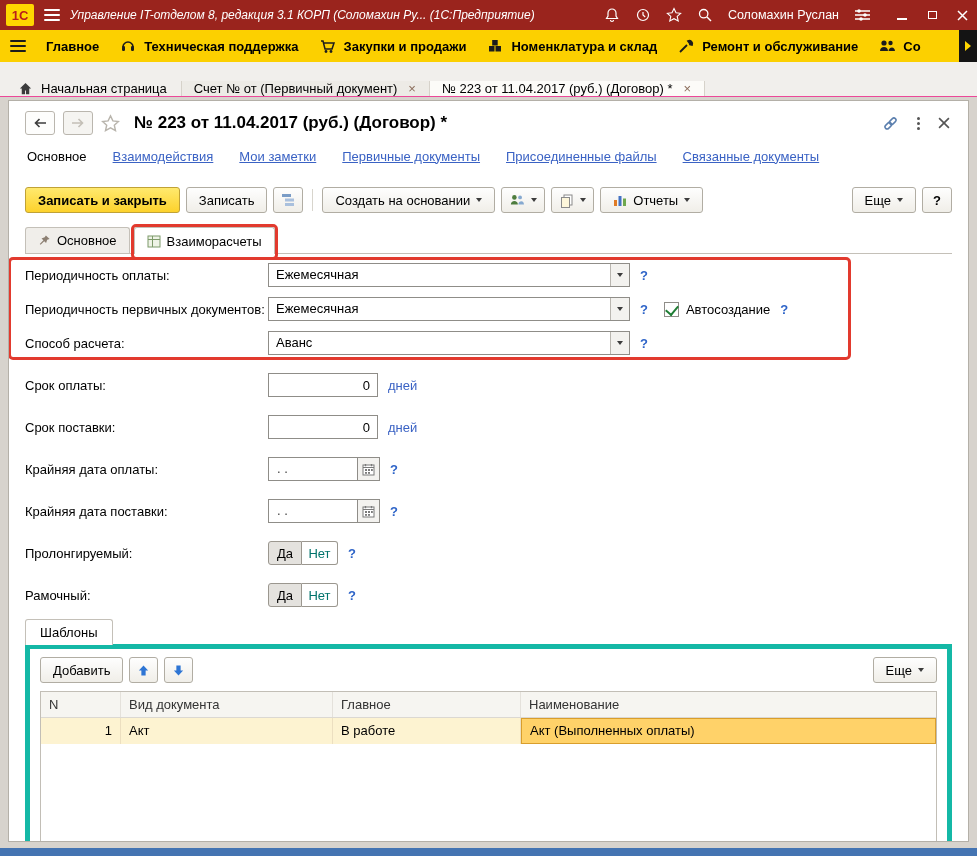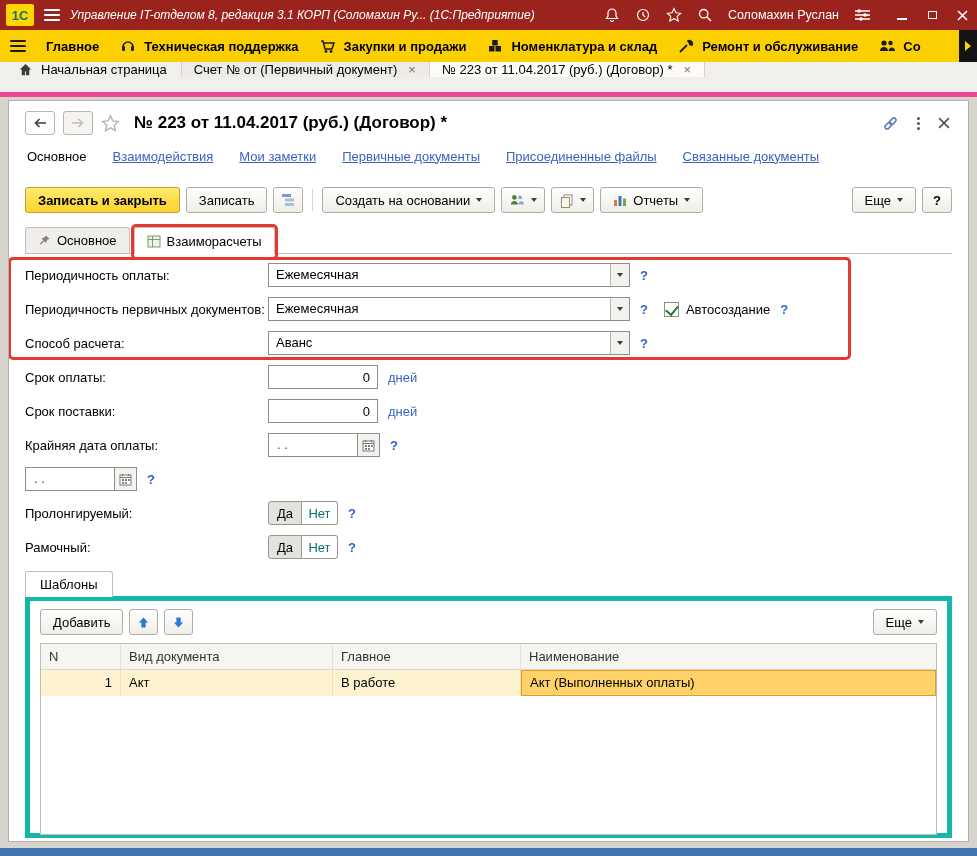--- a/index.html
+++ b/index.html
@@ -3,41 +3,41 @@
 <meta charset="utf-8">
 <style>
   * { box-sizing: border-box; }
   html,body { margin:0; padding:0; }
   body {
     width:977px; height:856px; position:relative; overflow:hidden;
     background:#d7d3cd; font-family:"Liberation Sans", sans-serif; font-size:13px; color:#000;
   }
   
   .titlebar { height:30px; background:#9a241d; display:flex; align-items:center; padding:0 0 0 6px; gap:10px; color:#fff; }
-  .logo { width:28px; height:22px; background:#ffd600; color:#0f766e; font-weight:bold; font-size:13px;
+  .logo { width:28px; height:22px; background:#ffd600; color:#b91c1c; font-weight:bold; font-size:13px;
           display:flex; align-items:center; justify-content:center; border-radius:2px; flex:0 0 auto; }
   .burger { width:16px; height:12px; display:flex; flex-direction:column; justify-content:space-between; cursor:pointer; flex:0 0 auto;}
   .burger i { height:2px; background:#fff; border-radius:1px; }
   .burger.dark i { background:#1c1c1c; }
   .tb-title { font-size:12px; white-space:nowrap; overflow:hidden; text-overflow:ellipsis; max-width:500px;font-style:italic; }
   .tb-spacer { flex:1; }
   .tb-icons { display:flex; align-items:center; gap:15px; margin-right:6px; }
   .tb-user { font-size:12.5px; white-space:nowrap; cursor:pointer; }
   .winbtns { display:flex; align-items:stretch; height:30px; }
   .winbtn { width:30px; display:flex; align-items:center; justify-content:center; cursor:pointer; }
   .mini { width:10px; height:2px; background:#fff; margin-top:8px; }
   .maxi { width:9px; height:8px; border:1.5px solid #fff; }
   
   .menubar { height:32px; background:#fcd000; display:flex; align-items:center; gap:20px; padding:0 0 0 10px; font-weight:bold; overflow:hidden; }
   .mb-item { display:flex; align-items:center; gap:7px; cursor:pointer; white-space:nowrap; }
   .mb-icon { width:18px; height:18px; flex:0 0 auto; }
   .mb-more { margin-left:auto; width:18px; height:32px; background:#141414; display:flex; align-items:center; justify-content:center; cursor:pointer; flex:0 0 auto;}
   .car-r { width:0;height:0;border-top:5px solid transparent;border-bottom:5px solid transparent;border-left:6px solid #ffd600; }
   
-  .tabbar { height:35px; background:#f1efec; border-bottom:5px solid #ec4899; display:flex; align-items:flex-start; padding-left:4px; }
+  .tabbar { height:35px; background:#f1efec; border-bottom:1px solid #ec4899; display:flex; align-items:flex-end; padding-left:4px; }
   .tb-home { display:flex; align-items:center; gap:8px; padding:0 14px; border-right:1px solid #d6d2ca; cursor:pointer; }
   .tab { display:flex; align-items:center; gap:10px; padding:0 12px; border-right:1px solid #d6d2ca; background:#edebe6; cursor:pointer; white-space:nowrap;}
   .tab.active { background:#fcfbf8; }
   .tab-close { color:#8a6c5a; font-size:13px; cursor:pointer; padding:0 1px; }
   
   .workspace { position:absolute; top:98px; left:0; right:0; bottom:8px; background:#d7d3cd; padding:2px 8px 6px 8px; }
   .docwin { position:relative; width:100%; height:100%; background:#fff; border:1px solid #b4b0a8; padding:6px 16px 8px 16px; overflow:hidden; }
   .doc-header { display:flex; align-items:center; gap:8px; height:32px; }
   .nav-btn { width:30px; height:24px; border:1px solid #bab6ae; border-radius:3px; background:#fdfdfc; display:flex; align-items:center; justify-content:center; cursor:pointer; padding:0;}
   .nav-btn.disabled { background:#f5f4f1; cursor:default; }
@@ -62,21 +62,21 @@
   
   .form-tabs { display:flex; gap:4px; margin-top:14px; border-bottom:1px solid #c4c0b8; height:27px; align-items:flex-end; }
   .form-tab { display:flex; align-items:center; gap:6px; padding:0 12px; height:26px; border:1px solid #c4c0b8; border-bottom:none;
               border-radius:3px 3px 0 0; background:#f0eeea; cursor:pointer; position:relative; }
   .form-tab.active { background:#fff; height:27px; margin-bottom:-1px; }
   
   .ann { position:absolute; border:3px solid #e23a2e; border-radius:5px; pointer-events:none; z-index:40; }
   .ann-tab { left:-4px; top:-4px; right:-4px; bottom:-6px; }
   .ann-fields { left:-17px; top:-6px; width:843px; height:103px; }
   
-  .fields { display:flex; flex-direction:column; gap:10px; margin-top:9px; }
+  .fields { display:flex; flex-direction:column; gap:18px; margin-top:9px; }
   .fields-group { display:flex; flex-direction:column; gap:10px; position:relative; }
   .frow { display:flex; align-items:center; height:24px; }
   .flabel { width:243px; flex:0 0 auto; }
   .combo { width:362px; height:24px; border:1px solid #8f8d88; display:flex; background:#fff; cursor:pointer; }
   .combo-text { flex:1; padding:0 7px; line-height:22px; overflow:hidden; white-space:nowrap; }
   .combo-btn { width:19px; border-left:1px solid #b9b6b0; background:#f3f2ef; display:flex; align-items:center; justify-content:center; }
   .help { color:#2e64c8; font-weight:bold; margin-left:10px; cursor:pointer; }
   .numinput { width:110px; height:24px; border:1px solid #8f8d88; text-align:right; padding:0 7px; font-family:inherit; font-size:13px; }
   .unit { color:#3a62c4; margin-left:10px; }
   .dategrp { display:flex; }
@@ -449,20 +449,21 @@
                   <rect x="3" y="9" width="2" height="1.8"></rect>
                   <rect x="6" y="9" width="2" height="1.8"></rect>
                 </g>
               </svg>
             </div>
       </div>
       <span class="help">?</span>
     </div>
 
     <div class="frow">
+      <div class="flabel">Крайняя дата поставки:</div>
       <div class="dategrp">
         <div class="dateinput"> .  . </div>
         <div class="datebtn">
               <svg width="13" height="13" viewBox="0 0 13 13">
                 <rect x="1" y="2" width="11" height="10" fill="#fff" stroke="#7a7a7a"></rect>
                 <path d="M1 4.5h11" stroke="#7a7a7a"></path>
                 <path d="M3.5 1v2.2M9.5 1v2.2" stroke="#7a7a7a" stroke-width="1.3"></path>
                 <g fill="#7a7a7a">
                   <rect x="3" y="6" width="2" height="2"></rect>
                   <rect x="6" y="6" width="2" height="2"></rect>

